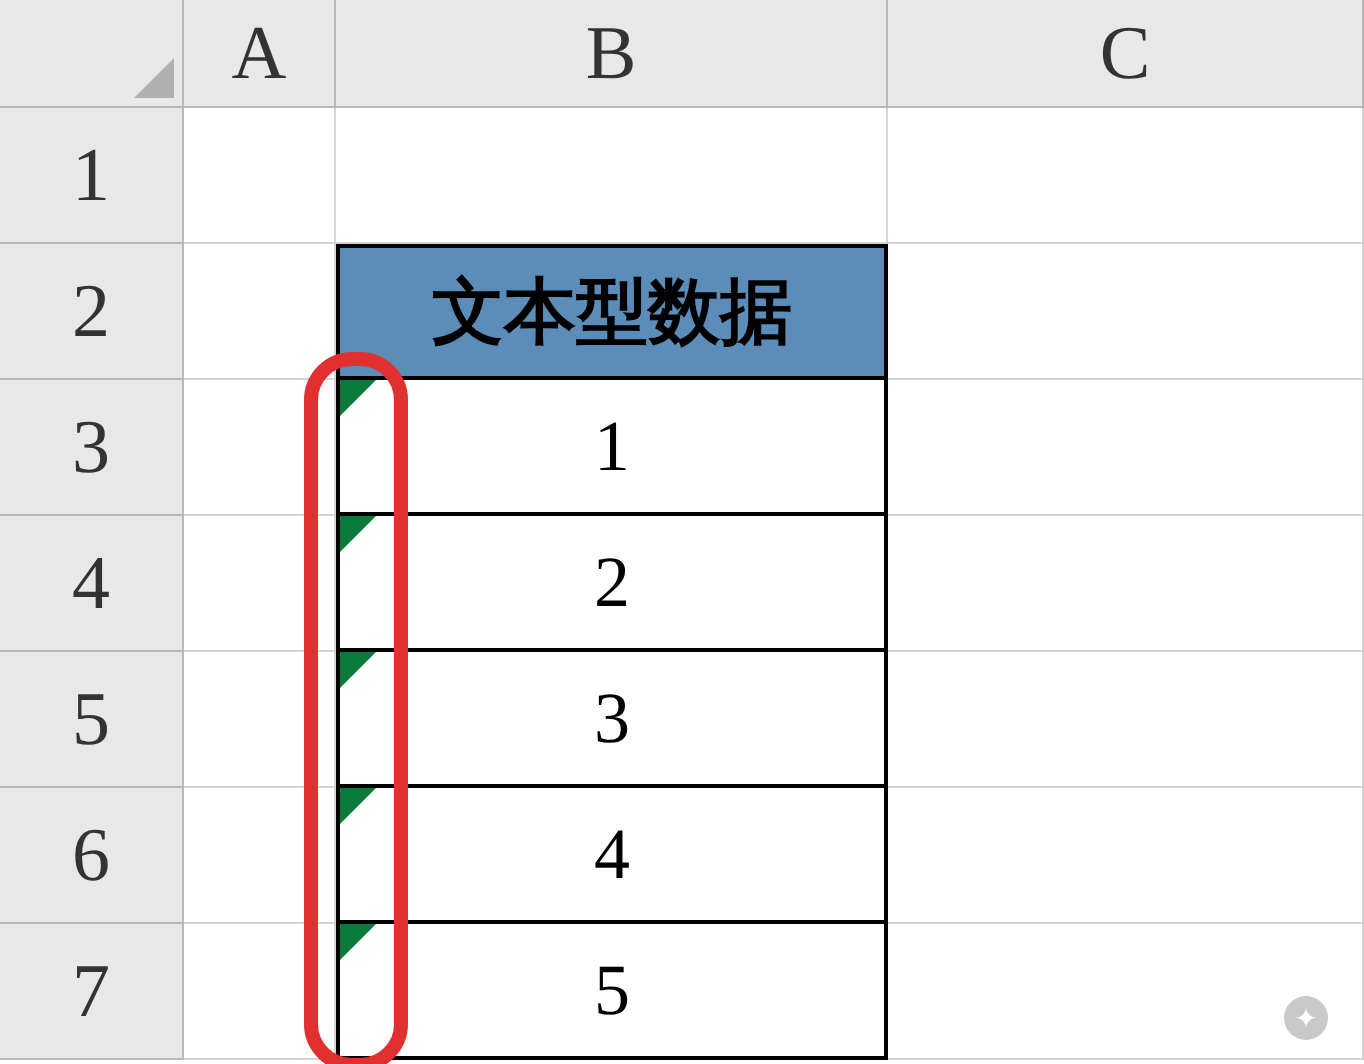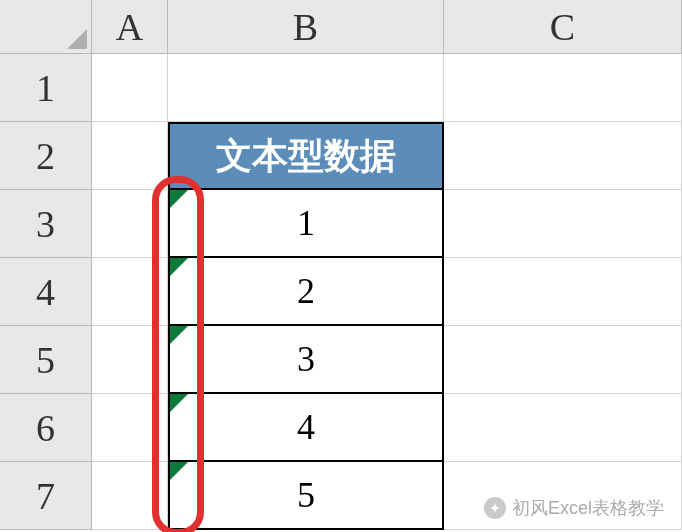--- a/index.html
+++ b/index.html
@@ -73,21 +73,21 @@
       position: relative;
       display: flex;
       align-items: center;
       justify-content: center;
       font-size: 36px;
       font-family: "Times New Roman", serif;
       color: #000;
     }
     .data-header {
       background: #5b8db8;
-      color: #ffffff;
+      color: #000000;
       font-family: "SimSun", "宋体", serif;
       font-size: 36px;
       font-weight: bold;
       border: 2px solid #000;
       border-bottom: 2px solid #000;
     }
     .data-cell {
       background: #fff;
       border-left: 2px solid #000;
       border-right: 2px solid #000;
@@ -232,16 +232,15 @@
         <span>5</span>
       </div>
       <div class="cell" style="width:238px"></div>
     </div>
   </div>
 
   <div class="highlight-rect" style="left:152px; top:176px; width:52px; height:360px;"></div>
 
   <div class="watermark">
     <span class="wm-icon">✦</span>
-    <span>初风Excel表格教学</span>
   </div>
 
 </div>
 
 </body></html>

